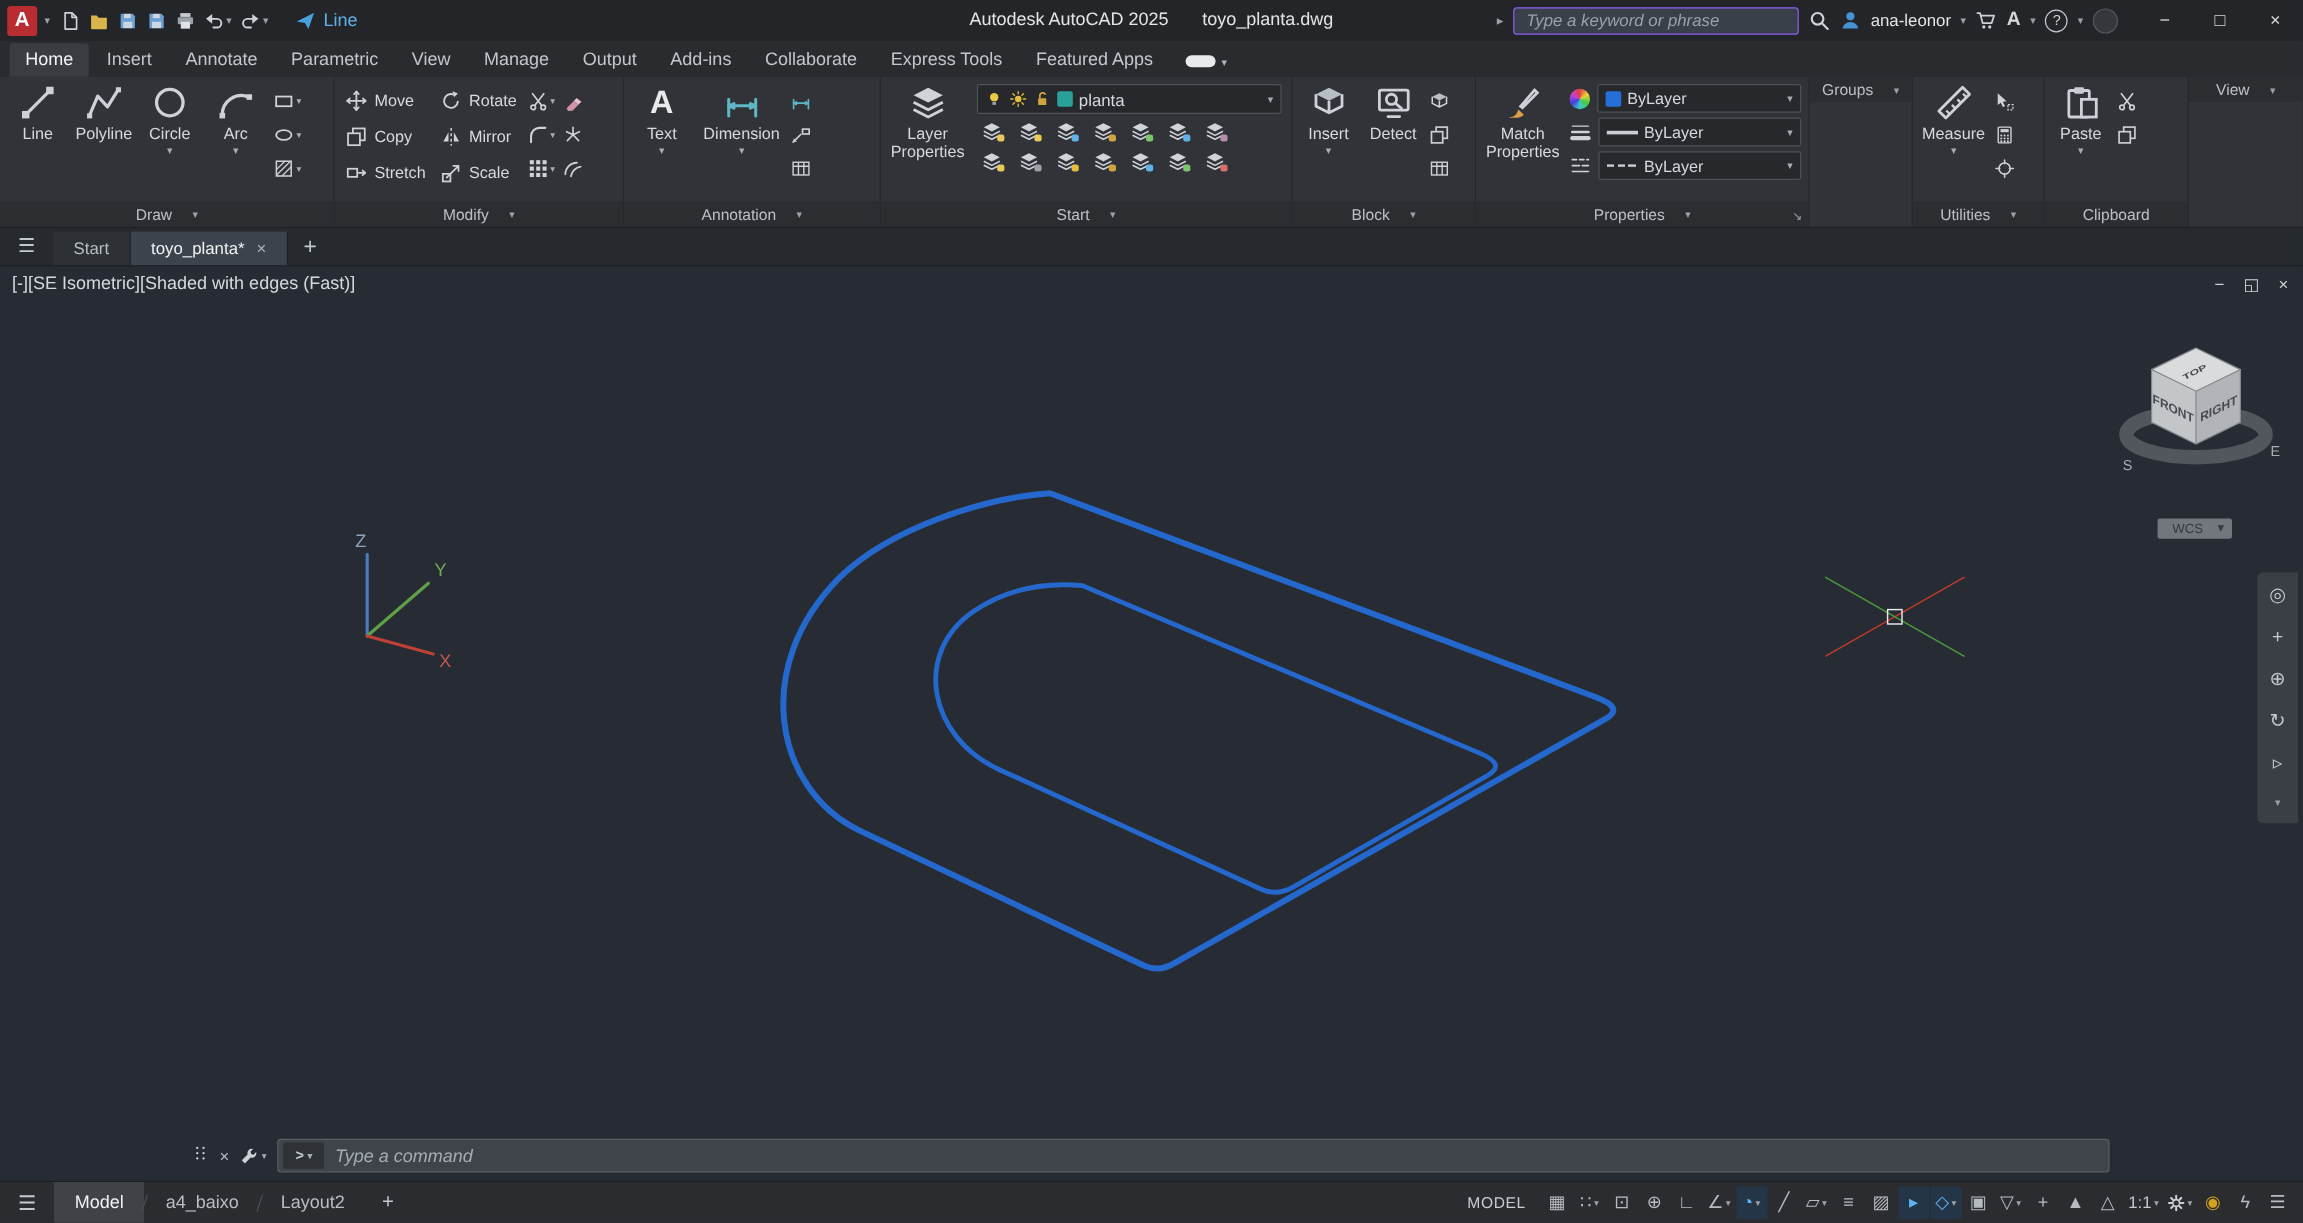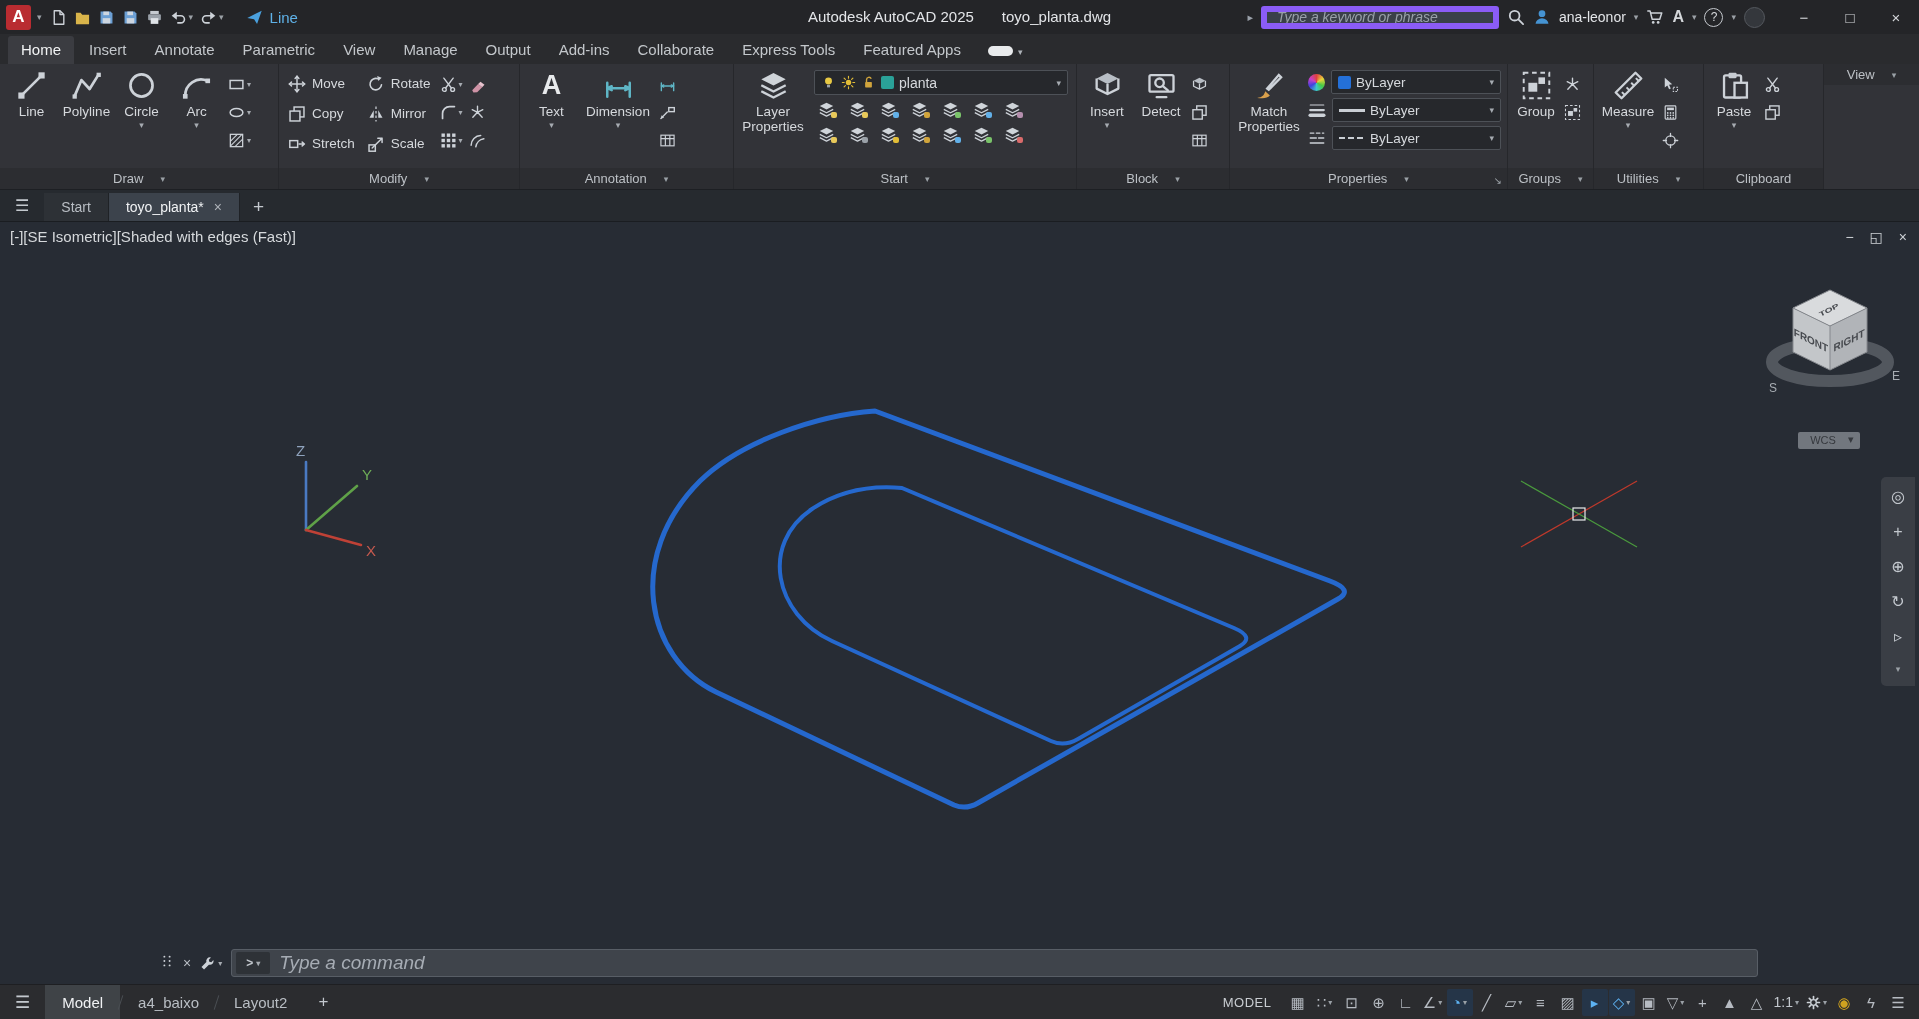--- a/index.html
+++ b/index.html
@@ -13,21 +13,21 @@
 .applogo{width:25px;height:25px;background:#b92c31;border-radius:3px;display:flex;align-items:center;justify-content:center;font-weight:bold;color:#fff;font-size:17px}
 .qcaret{font-size:9px;color:#9ba0a6}
 .qa-box{display:flex;align-items:center;gap:3px}
 .qa{display:flex;align-items:center;gap:2px;padding:3px 2px}
 .qa svg{width:17px;height:17px}
 .share{display:flex;align-items:center;gap:7px;color:#5fb2e8;margin-left:14px}
 .share svg{width:17px;height:17px}
 .tb-center{position:absolute;left:0;right:0;top:8px;margin:auto;width:max-content;display:flex;gap:28px;pointer-events:none;color:#e3e5e8}
 .tb-right{margin-left:auto;display:flex;align-items:center;gap:8px;z-index:2}
 .chev{color:#9aa1aa;font-size:11px}
-.search{width:238px;height:23px;background:#3a4049;border:6px solid #8b5cf6;border-radius:3px;color:#cfd3d8;padding:0 10px;font-size:14px;font-family:inherit;font-style:italic}
+.search{width:238px;height:23px;background:#3a4049;border:1px solid #8b5cf6;border-radius:3px;color:#cfd3d8;padding:0 10px;font-size:14px;font-family:inherit;font-style:italic}
 .search::placeholder{color:#99a0a9;font-style:italic}
 .ticon{display:flex;align-items:center}
 .ticon svg{width:18px;height:18px}
 .uname{font-size:14px;color:#e3e5e8}
 .adsk{font-weight:bold;font-size:16px}
 .help{width:19px;height:19px;border:1.5px solid #c4c8cd;border-radius:50%;display:flex;align-items:center;justify-content:center;font-size:12px;color:#d4d7da}
 .badge{width:21px;height:21px;border-radius:50%;background:#34373c;border:1px solid #54585e}
 .winbtns{display:flex;margin-left:8px}
 .winbtns span{width:46px;height:34px;display:flex;align-items:center;justify-content:center;font-size:15px;color:#d4d7da}
 
@@ -106,21 +106,21 @@
 .nvcaret{font-size:9px;color:#9aa0a6}
 
 #cmdbar{position:absolute;left:160px;bottom:6px;width:1598px;height:30px;display:flex;align-items:center;gap:9px;z-index:4}
 .cmdgrip svg{width:14px;height:14px}
 .cmdx{color:#b9bec5;font-size:14px}
 .cmdwrench{display:flex;align-items:center;gap:3px}
 .cmdwrench svg{width:15px;height:15px}
 .tinycaret{font-size:8px;color:#a6abb1}
 .cmdinput{flex:1;height:28px;background:#3f444b;border:1px solid #585e66;border-radius:3px;display:flex;align-items:center;gap:9px;padding:0 4px}
 .cmdbox{width:34px;height:22px;background:#2e3237;border-radius:2px;display:flex;align-items:center;justify-content:center;gap:3px;color:#c3c8ce;font-size:12px;font-weight:bold}
-.cmdinput input{flex:1;background:transparent;border:none;outline:none;color:#cfd3d8;font-style:italic;font-size:19px;font-family:inherit}
+.cmdinput input{flex:1;background:transparent;border:none;outline:none;color:#cfd3d8;font-style:italic;font-size:15px;font-family:inherit}
 .cmdinput input::placeholder{color:#a6acb4;font-style:italic}
 
 #statusbar{height:35px;background:#2b2c2f;border-top:1px solid #1e1f22;display:flex;align-items:center;flex:0 0 auto}
 .sb-left{display:flex;align-items:center;height:100%}
 .sb-left .hamb{padding:0 15px;font-size:17px}
 .ltabs{display:flex;align-items:center;height:100%}
 .ltab{padding:0 17px;height:100%;display:flex;align-items:center;font-size:15px;color:#b9bec4}
 .ltab.active{background:#3f4347;color:#f0f2f4}
 .ltsep{width:1px;height:15px;background:#4a4e53;transform:rotate(18deg)}
 .lplus{color:#c3c8ce;font-size:17px;padding:0 14px}
@@ -855,40 +855,20 @@
         </div>
       </div>
       <div class="plabel">
           <span>Properties</span>
           <span class="pcaret">▾</span>
           <span class="launcher">↘</span>
         </div>
     </div>
 
     <div class="panel" style="width:86px">
-      <div class="pbody">
-        <div class="bigbtn" style="width:48px">
-          <svg class="ic big-ic" viewBox="0 0 16 16">
-              <use href="#i-group"></use>
-            </svg>
-          <span class="cap">Group</span>
-        </div>
-        <div class="sidecol">
-            <span class="sicon">
-              <svg viewBox="0 0 16 16" class="ic">
-                <use href="#i-explode"></use>
-              </svg>
-            </span>
-            <span class="sicon">
-              <svg viewBox="0 0 16 16" class="ic">
-                <use href="#i-group"></use>
-              </svg>
-            </span>
-          </div>
-      </div>
       <div class="plabel">
           <span>Groups</span>
           <span class="pcaret">▾</span>
         </div>
     </div>
 
     <div class="panel" style="width:110px">
       <div class="pbody">
         <div class="bigbtn" style="width:60px">
           <svg class="ic big-ic" viewBox="0 0 16 16">

